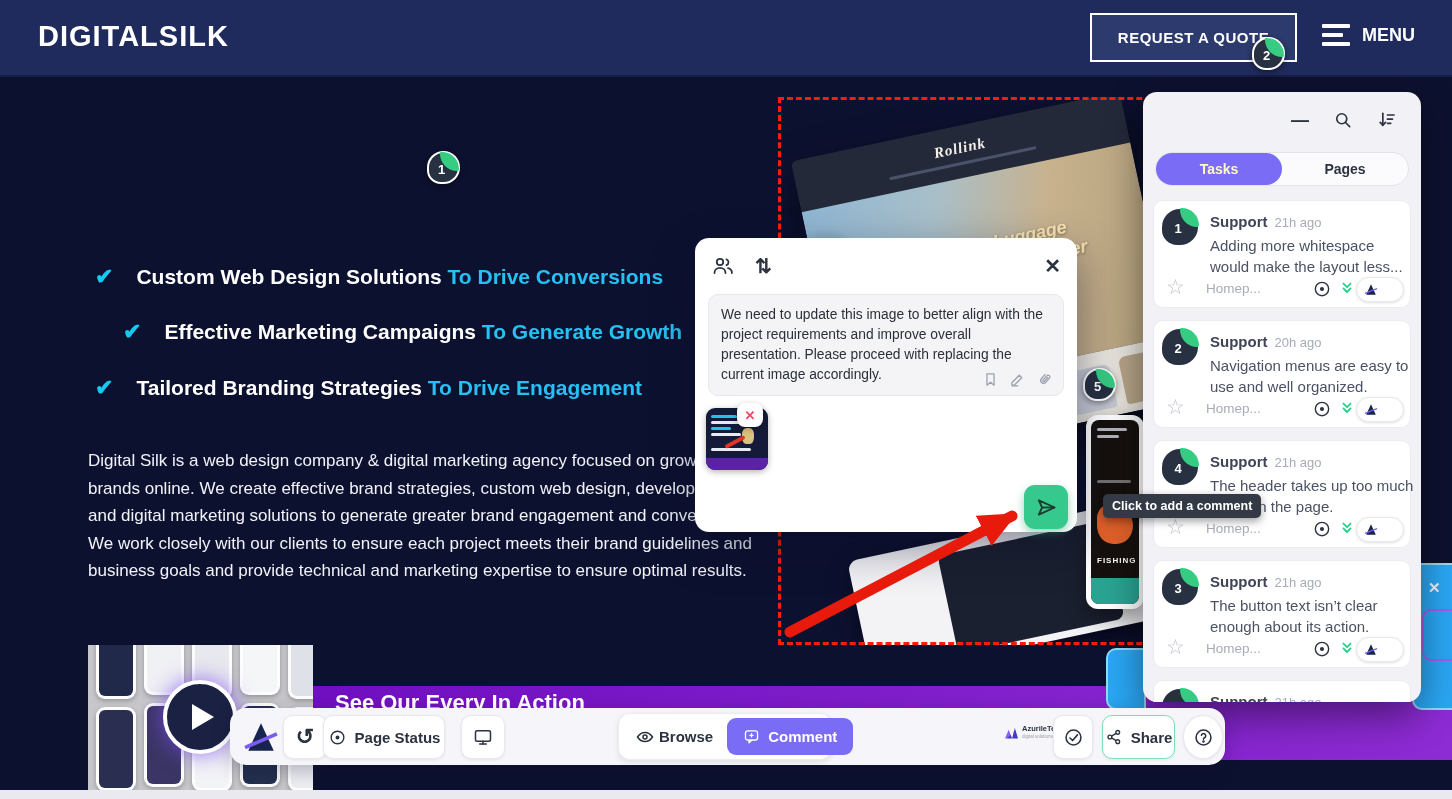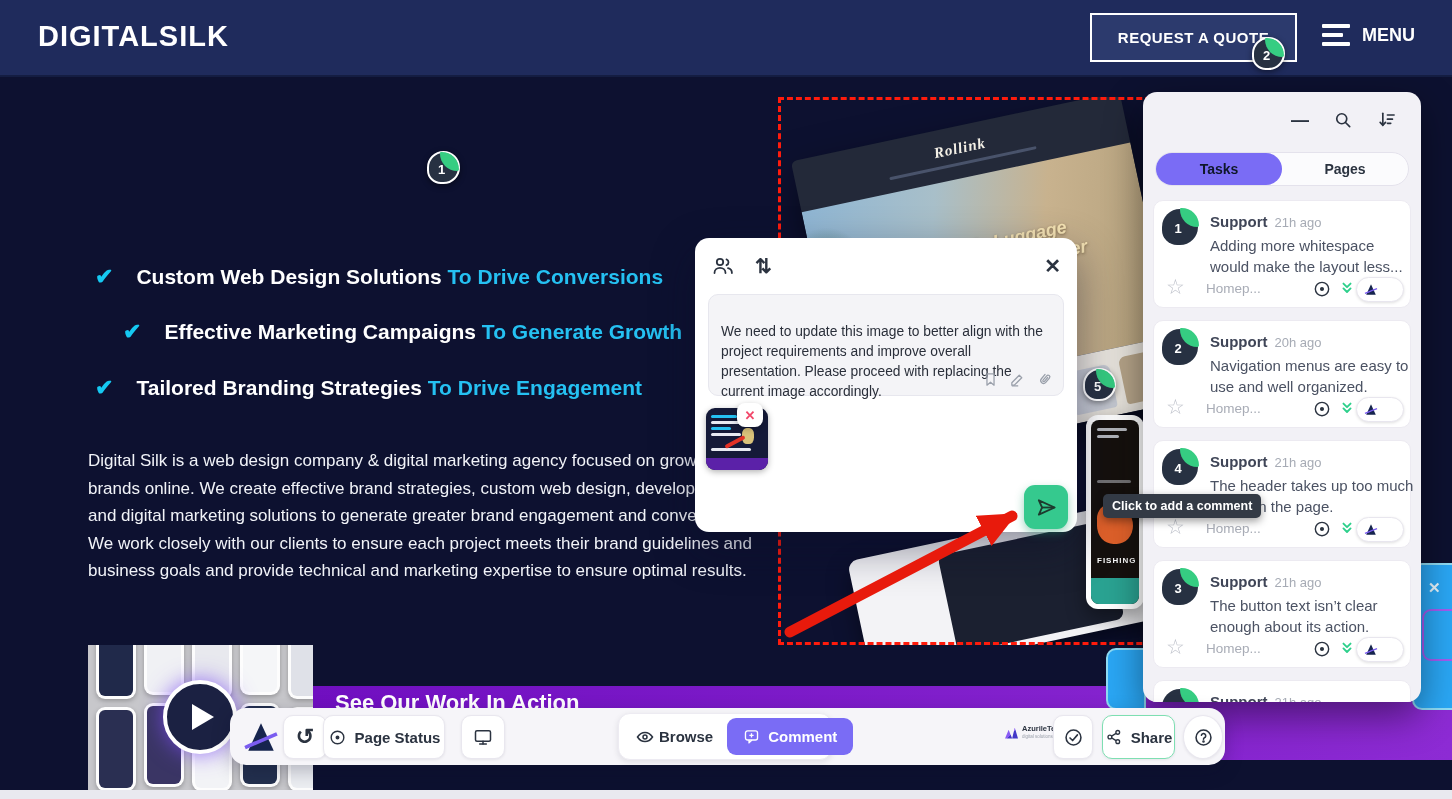--- a/index.html
+++ b/index.html
@@ -60,21 +60,21 @@
   .phone-screen .teal{position:absolute;left:0;right:0;bottom:0;height:26px;background:#2aa392;}
 
   
   .popup{position:absolute;left:695px;top:238px;width:382px;height:294px;background:#fff;border-radius:14px;
     box-shadow:0 16px 44px rgba(10,14,40,.45);z-index:40;}
   .popup-head{position:absolute;left:16px;right:16px;top:14px;height:28px;display:flex;align-items:center;gap:20px;}
   .ic{display:inline-flex;align-items:center;justify-content:center;color:#2b3340;}
   .popup-close{margin-left:auto;font-size:20px;color:#2b3340;font-weight:600;cursor:pointer;}
   .swap-glyph{font-size:20px;font-weight:700;color:#2b3340;}
   .comment-box{position:absolute;left:13px;top:56px;width:356px;height:102px;background:#f4f4f7;border:1px solid #e7e7ee;border-radius:10px;
-    padding:27px 12px;font-size:13.8px;line-height:20px;color:#2a2f3a;}
+    padding:10px 12px;font-size:13.8px;line-height:20px;color:#2a2f3a;}
   .box-icons{position:absolute;right:10px;bottom:7px;display:flex;gap:10px;color:#9aa0ab;}
   .thumb{position:absolute;left:11px;top:170px;width:62px;height:62px;border-radius:9px;overflow:hidden;background:#151a38;box-shadow:0 2px 6px rgba(0,0,0,.3);}
   .thumb .tln{position:absolute;left:5px;height:2.5px;background:#25c1f2;border-radius:2px;}
   .thumb .w{background:#e8eaf2;}
   .thumb .purple{position:absolute;left:0;right:0;bottom:0;height:12px;background:#5b21a8;}
   .thumb .gold{position:absolute;right:14px;top:20px;width:12px;height:16px;background:#d9c27a;border-radius:40%;}
   .thumb .mini-arrow{position:absolute;left:18px;top:32px;width:22px;height:4px;background:#e23125;transform:rotate(-28deg);border-radius:2px;}
   .thumb-close{position:absolute;left:42px;top:165px;width:26px;height:24px;background:#fff;border-radius:8px;box-shadow:0 2px 6px rgba(0,0,0,.25);
     display:flex;align-items:center;justify-content:center;color:#f2476a;font-size:13px;font-weight:800;z-index:2;}
   .send-btn{position:absolute;left:329px;top:247px;width:44px;height:44px;background:#35c98e;border-radius:11px;display:flex;align-items:center;justify-content:center;
@@ -93,21 +93,21 @@
   .chat-right .pbtn{position:absolute;left:8px;top:44px;width:46px;height:52px;border:2px solid #a55bf0;border-radius:9px;}
   .chat-corner{position:absolute;left:1106px;top:648px;width:40px;height:62px;background:#2aa7f5;border:2px solid #8fdcf5;border-radius:10px 0 0 10px;z-index:15;}
 
   
   .sidebar{position:absolute;left:1143px;top:92px;width:278px;height:610px;background:#f2f1f6;border-radius:14px;z-index:20;
     box-shadow:0 14px 38px rgba(0,0,0,.45);overflow:hidden;}
   .sb-head{position:absolute;left:0;right:0;top:0;height:56px;display:flex;align-items:center;justify-content:flex-end;gap:24px;padding-right:24px;color:#2b3340;}
   .sb-min{font-size:18px;font-weight:700;cursor:pointer;}
   .sb-tabs{position:absolute;left:12px;top:60px;width:254px;height:34px;background:#fbfbfd;border:1px solid #e4e2ec;border-radius:17px;display:flex;}
   .sb-tab{flex:1;display:flex;align-items:center;justify-content:center;font-size:14px;font-weight:700;color:#2b3340;cursor:pointer;}
-  .sb-tab.active{background:#7a6cf5;color:#0f172a;border-radius:17px;}
+  .sb-tab.active{background:#7a6cf5;color:#fef9c3;border-radius:17px;}
   .card{position:absolute;left:10px;width:258px;height:108px;background:#fff;border:1px solid #eceaf1;border-radius:10px;}
   .card .pin{left:8px;top:8px;width:36px;height:36px;}
   .card .author-row{position:absolute;left:56px;top:12px;font-size:15px;color:#3f4557;font-weight:700;}
   .card .author-row .time{font-size:13px;color:#a6abb5;font-weight:400;margin-left:7px;}
   .card .tline{position:absolute;left:56px;font-size:15px;color:#4b5263;white-space:nowrap;}
   .card .star{position:absolute;left:12px;top:74px;font-size:21px;color:#c0c3cc;}
   .card .page{position:absolute;left:52px;top:80px;font-size:13.5px;color:#a8acb6;}
   .card .dot-ic{position:absolute;left:158px;top:78px;}
   .card .chev{position:absolute;left:185px;top:79px;}
   .card .pill{position:absolute;right:6px;top:76px;width:48px;height:25px;background:#fff;border:1px solid #e8e6ee;border-radius:13px;
@@ -462,21 +462,21 @@
       </div>
     <div class="vphone" style="left:200px;top:62px;">
         <i style="background:#eceef2;"></i>
       </div>
   </div>
   <div class="play">
       <i></i>
     </div>
 
   <div class="banner">
-    <div class="banner-title">See Our Work In Action</div>
+    <div class="banner-title">See Our Every In Action</div>
   </div>
   <div class="bottom-strip"></div>
 
   <div class="toolbar">
     <svg width="34" height="32" viewBox="0 0 32 30" style="position:absolute;left:14px;top:13px;">
       <path d="M4 28 16 2l12 26z" fill="#16244e"></path>
         <path d="M1 25C12 20 22 16 31 12" stroke="#7a5cf0" stroke-width="3.4" fill="none"></path>
     </svg>
     <div class="tb-btn" style="left:53px;width:44px;">
         <span class="undo-glyph">↺</span>

